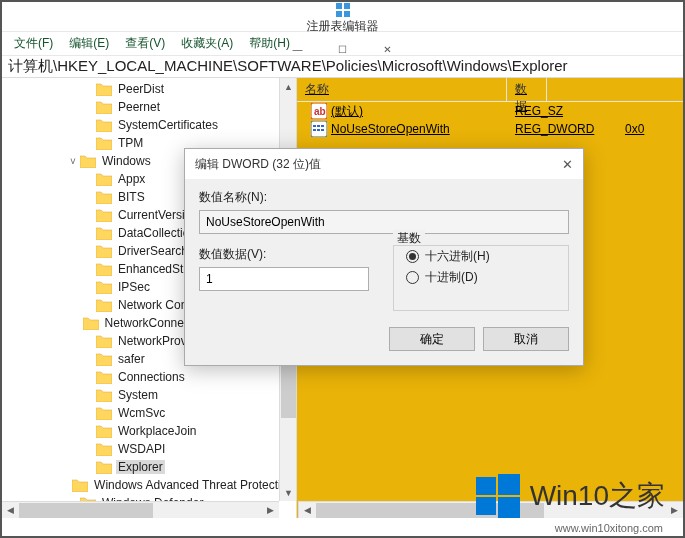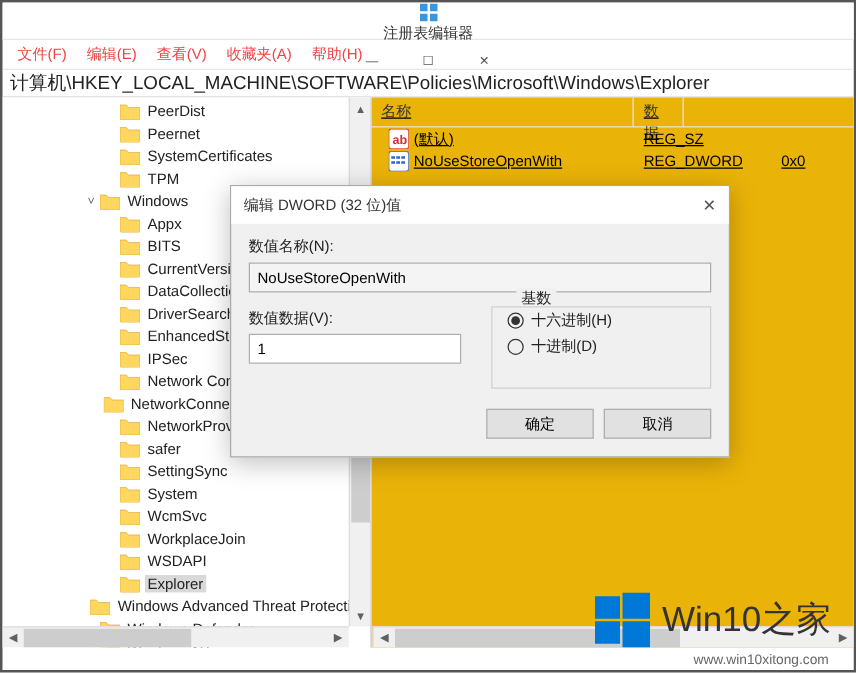--- a/index.html
+++ b/index.html
@@ -3,21 +3,21 @@
 <meta charset="utf-8">
 <style>
 * { box-sizing: border-box; margin: 0; padding: 0; font-family: "Microsoft YaHei", "Segoe UI", sans-serif; }
 body { width: 685px; height: 538px; background: #fff; position: relative; overflow: hidden; border: 2px solid #555; }
 .titlebar { height: 30px; background: #fff; display: flex; align-items: center; padding: 0 2px; border-bottom: 1px solid #e8e8e8; flex-direction: column; }
 .app-icon { width: 16px; height: 16px; margin: 0 6px; display: inline-flex; }
 .title-text { font-size: 12px; color: #333; flex: 1; }
 .win-controls { display: flex; }
 .win-btn { width: 45px; height: 28px; display: flex; align-items: center; justify-content: center; color: #555; font-size: 10px; }
 .menubar { height: 24px; display: flex; align-items: center; padding: 0 4px; font-size: 12px; gap: 0; border-bottom: 1px solid #e8e8e8; }
-.menu-item { padding: 2px 8px; color: #ef4444; }
+.menu-item { padding: 2px 8px; color: #14532d; }
 .addressbar { height: 22px; padding: 2px 6px; font-size: 15px; color: #222; border-bottom: 1px solid #dcdcdc; display: flex; align-items: center; }
 .content { display: flex; height: 440px; position: relative; }
 .tree-pane { width: 295px; border-right: 1px solid #dcdcdc; overflow: hidden; position: relative; background: #fff; }
 .tree { font-size: 12px; color: #222; padding-top: 2px; }
 .tree-node { display: flex; align-items: center; height: 18px; white-space: nowrap; }
 .expander { width: 14px; text-align: center; font-size: 10px; color: #666; }
 .folder-icon { width: 16px; height: 13px; margin-right: 4px; display: inline-flex; flex-shrink: 0; }
 .node-label { padding: 0 2px; }
 .node-label.selected { background: #d9d9d9; }
 .list-pane { flex: 1; background: #eab308; overflow: hidden; text-decoration: underline; }
@@ -45,21 +45,21 @@
 .dlg-title { flex: 1; font-size: 12px; color: #333; }
 .dlg-close { width: 40px; text-align: right; color: #555; font-size: 13px; }
 .dlg-body { padding: 10px 14px 14px; font-size: 12px; color: #222; }
 .dlg-label { margin-bottom: 4px; }
 .dlg-input { width: 100%; border: 1px solid #aeaeae; background: #fff; padding: 4px 6px; font-size: 12px; margin-bottom: 12px; }
 .dlg-input.readonly { background: #f4f4f4; }
 .dlg-row { display: flex; gap: 24px; }
 .dlg-col-left { width: 170px; }
 .dlg-col-right { flex: 1; }
 .radio-group { border: 1px solid #d0d0d0; padding: 8px 12px 10px; margin-top: -18px; position: relative; }
-.radio-legend { background: #f0f0f0; position: relative; top: -16px; padding: 0 4px; display: inline-block; margin-left: 20px; }
+.radio-legend { background: #f0f0f0; position: relative; top: -16px; padding: 0 4px; display: inline-block; }
 .radio-line { display: flex; align-items: center; gap: 6px; margin: 4px 0; position: relative; top: -10px; }
 .radio-dot { width: 13px; height: 13px; border: 1px solid #333; border-radius: 50%; display: inline-flex; align-items: center; justify-content: center; }
 .radio-dot.checked::after { content: ''; width: 7px; height: 7px; background: #333; border-radius: 50%; }
 .dlg-buttons { display: flex; justify-content: flex-end; gap: 8px; margin-top: 16px; }
 .dlg-btn { width: 86px; height: 24px; background: #e1e1e1; border: 1px solid #adadad; font-size: 12px; }
 .watermark { position: absolute; right: 18px; bottom: 18px; display: flex; align-items: center; gap: 10px; z-index: 5; }
 .wm-logo { display: inline-flex; }
 .wm-text { font-size: 28px; color: #333; font-weight: 400; }
 .wm-url { position: absolute; right: 20px; bottom: 2px; font-size: 11px; color: #666; z-index: 5; }
 </style>
@@ -240,21 +240,21 @@
           </span>
           <span class="node-label">safer</span>
         </div>
         <div class="tree-node" style="padding-left: 80px;">
           <span class="expander"></span>
           <span class="folder-icon">
             <svg viewBox="0 0 16 13">
               <path d="M0 1h5l2 2h9v9c0 .5-.4 1-1 1H1c-.5 0-1-.5-1-1z" fill="#ffd75e" stroke="#d9a43a" stroke-width=".5"></path>
             </svg>
           </span>
-          <span class="node-label">SettingSync</span>
+          <span class="node-label">Connections</span>
         </div>
         <div class="tree-node" style="padding-left: 80px;">
           <span class="expander"></span>
           <span class="folder-icon">
             <svg viewBox="0 0 16 13">
               <path d="M0 1h5l2 2h9v9c0 .5-.4 1-1 1H1c-.5 0-1-.5-1-1z" fill="#ffd75e" stroke="#d9a43a" stroke-width=".5"></path>
             </svg>
           </span>
           <span class="node-label">System</span>
         </div>

